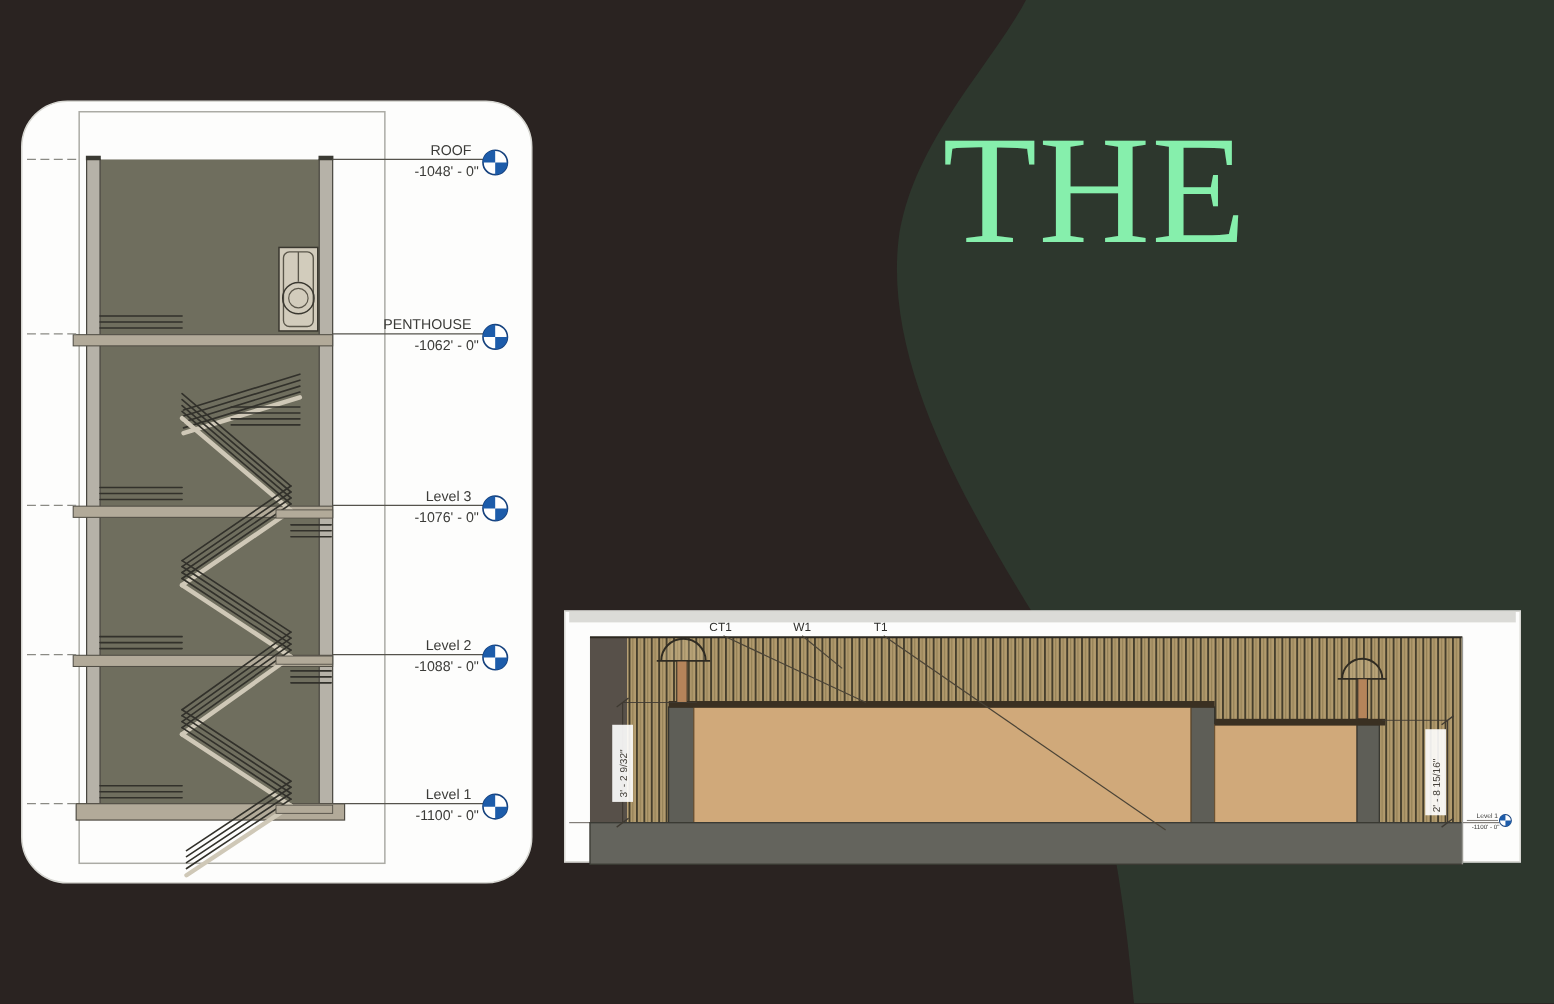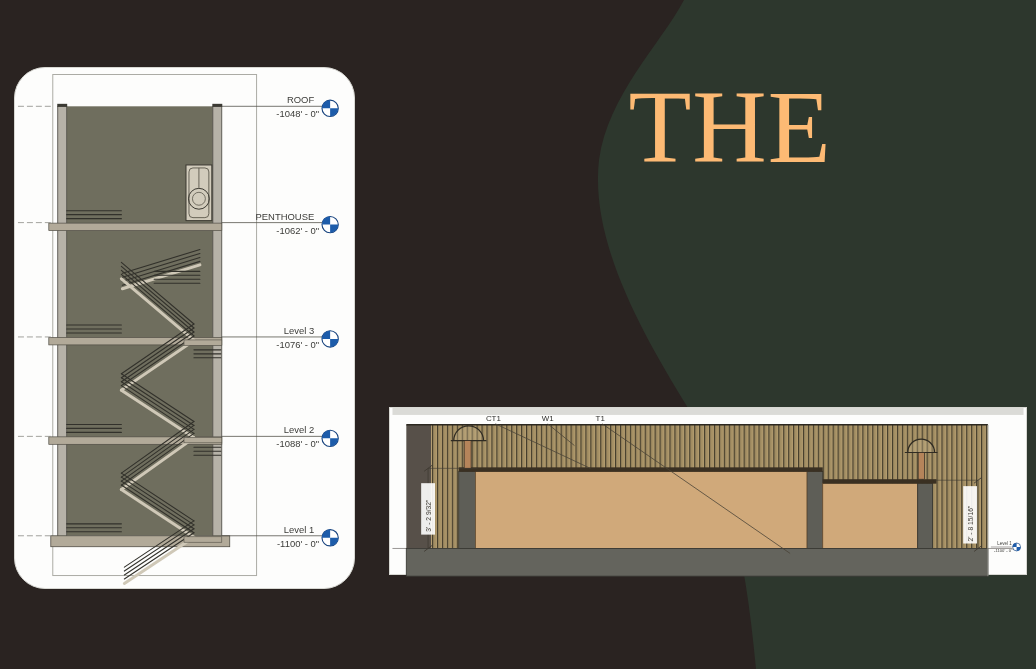--- a/index.html
+++ b/index.html
@@ -3,30 +3,30 @@
 <meta charset="utf-8">
 <style>
   html,body{margin:0;padding:0;}
   body{
     width:1036px;height:669px;position:relative;overflow:hidden;
     background:#2a2321;font-family:"Liberation Sans",sans-serif;
   }
   .bg-shape{position:absolute;inset:0;z-index:0;}
   .title{
     position:absolute;left:438px;top:52px;width:584px;z-index:2;
-    text-align:center;color:#fdba74;
+    text-align:center;color:#86efac;
     font-family:"Liberation Serif","DejaVu Serif",serif;
     font-size:103px;line-height:150px;letter-spacing:1px;font-weight:500;
   }
   .panel{
     position:absolute;background:#fdfdfc;z-index:3;
     border:1px solid #d8d8d3;box-sizing:border-box;
   }
   .panel-stairs{left:14px;top:67px;width:341px;height:522px;border-radius:31px;}
-  .panel-counter{left:389px;top:407px;width:638px;height:168px;}
+  .panel-counter{left:376px;top:407px;width:638px;height:168px;}
   svg{display:block;}
   svg text{font-family:"Liberation Sans",sans-serif;}
 </style>
 </head>
 <body>
 
 <svg class="bg-shape" width="1036" height="669" viewBox="0 0 1036 669">
   <path d="M 684,0 C 660,45 608,95 599,160 C 590,240 640,330 688,408 C 728,472 746,560 756,669 L 1036,669 L 1036,0 Z" fill="#2d372d"></path>
 </svg>
 

